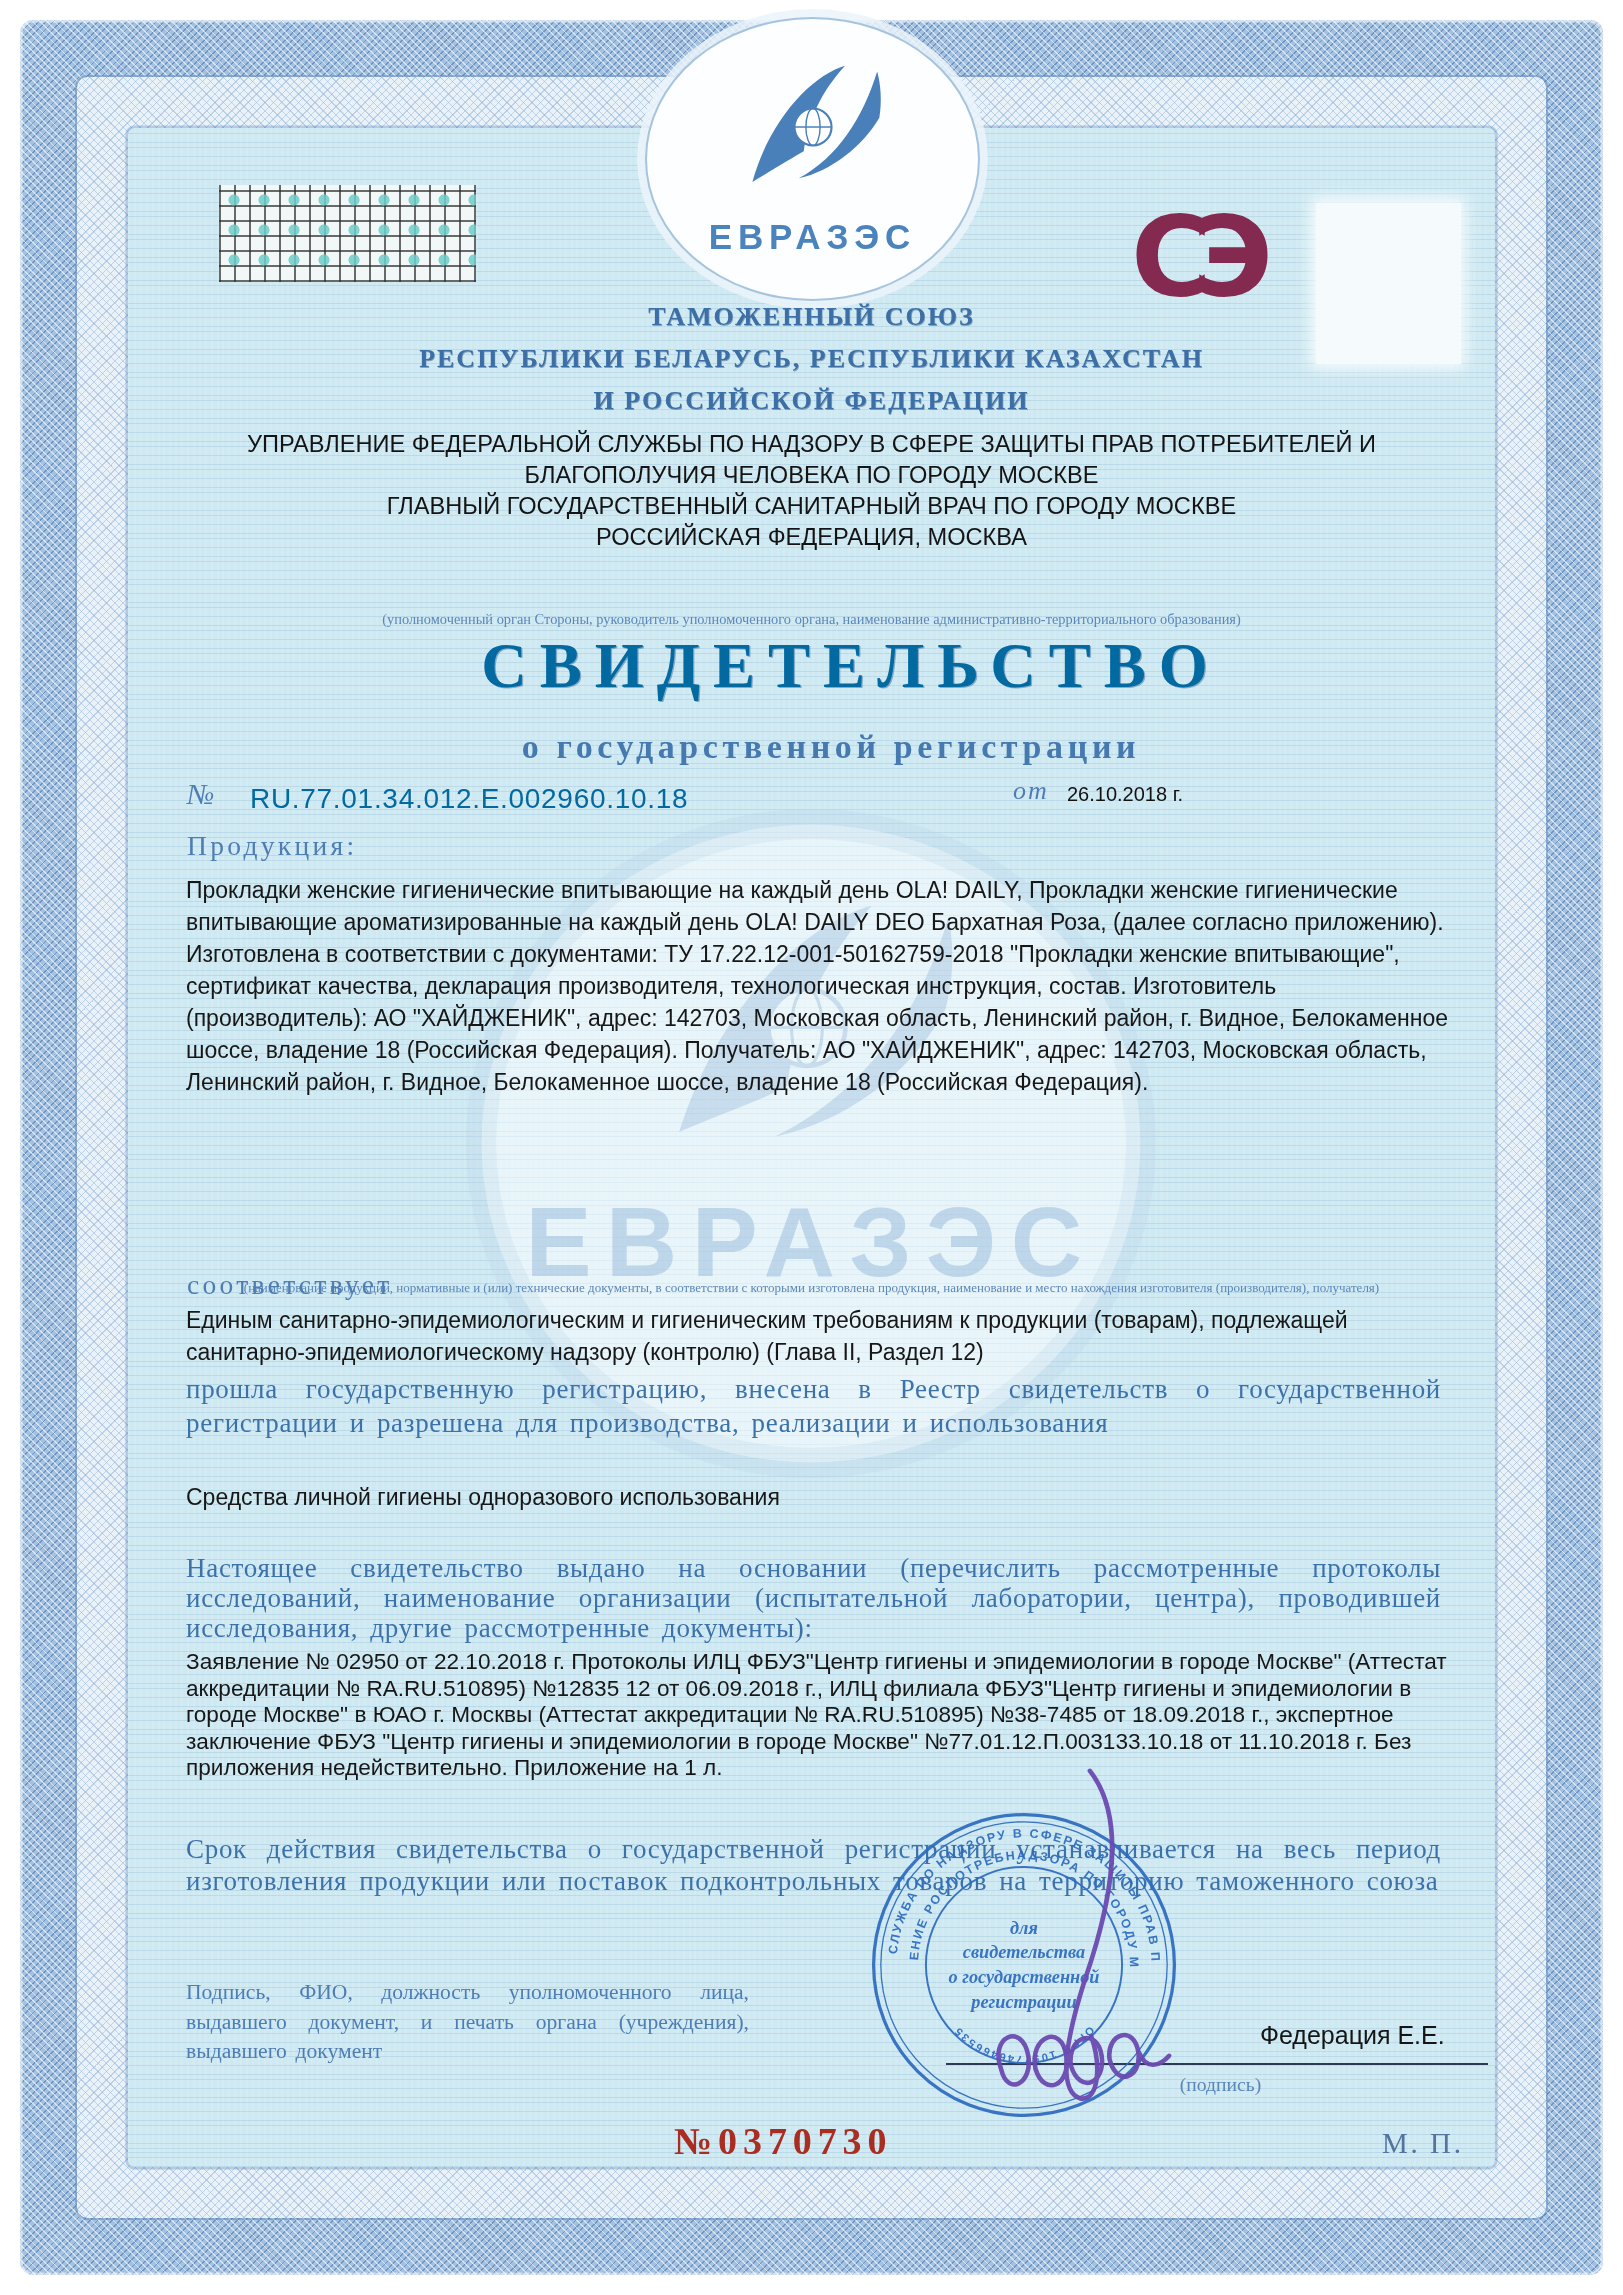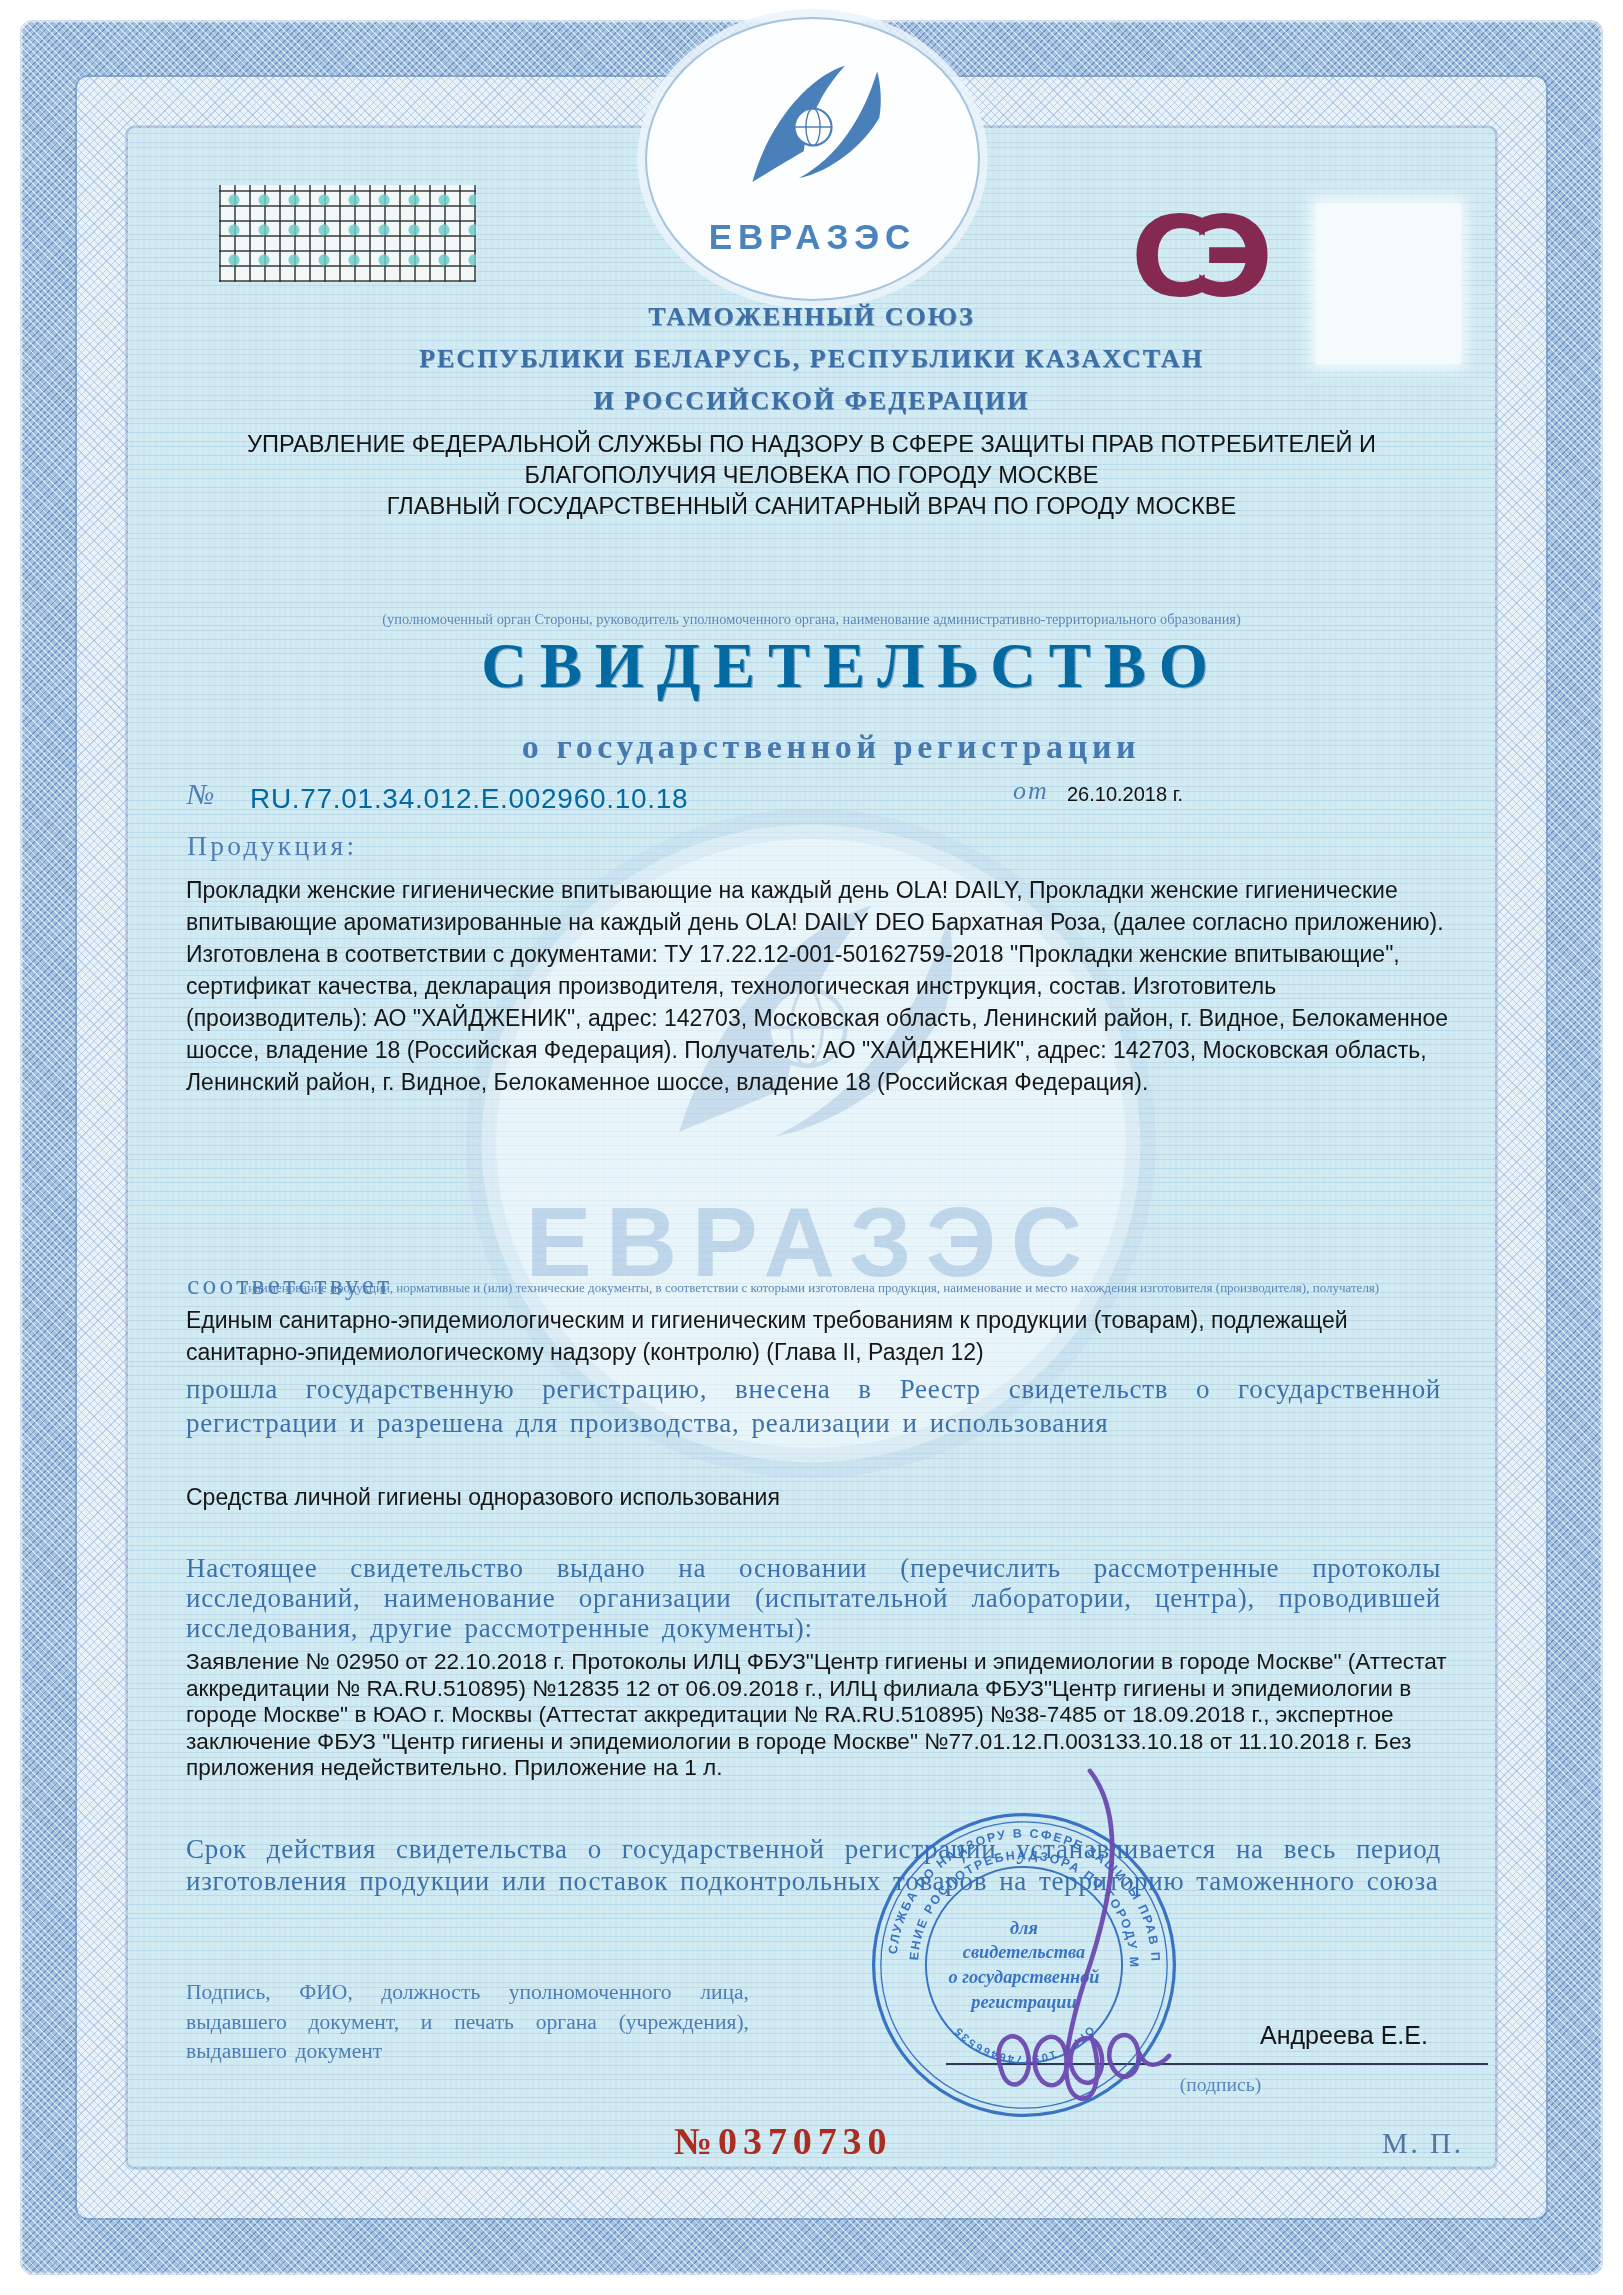--- a/index.html
+++ b/index.html
@@ -149,20 +149,21 @@
   <div class="abs union-block">
     <div>ТАМОЖЕННЫЙ СОЮЗ</div>
     <div>РЕСПУБЛИКИ БЕЛАРУСЬ, РЕСПУБЛИКИ КАЗАХСТАН</div>
     <div>И РОССИЙСКОЙ ФЕДЕРАЦИИ</div>
   </div>
 
   <div class="abs authority-block">
     <div>УПРАВЛЕНИЕ ФЕДЕРАЛЬНОЙ СЛУЖБЫ ПО НАДЗОРУ В СФЕРЕ ЗАЩИТЫ ПРАВ ПОТРЕБИТЕЛЕЙ И</div>
     <div>БЛАГОПОЛУЧИЯ ЧЕЛОВЕКА ПО ГОРОДУ МОСКВЕ</div>
     <div>ГЛАВНЫЙ ГОСУДАРСТВЕННЫЙ САНИТАРНЫЙ ВРАЧ ПО ГОРОДУ МОСКВЕ</div>
+    <div>РОССИЙСКАЯ ФЕДЕРАЦИЯ, МОСКВА</div>
   </div>
   <div class="abs caption-sm cap1">(уполномоченный орган Стороны, руководитель уполномоченного органа, наименование административно-территориального образования)</div>
 
   <div class="abs doc-title">СВИДЕТЕЛЬСТВО</div>
   <div class="abs doc-subtitle">о государственной регистрации</div>
 
   <div class="abs blue-serif num-label">№</div>
   <div class="abs num-value">RU.77.01.34.012.Е.002960.10.18</div>
   <div class="abs blue-serif date-label">от</div>
   <div class="abs date-value">26.10.2018 г.</div>
@@ -176,21 +177,21 @@
 
   <div class="abs blue-body t-passed">прошла государственную регистрацию, внесена в Реестр свидетельств о государственной регистрации и разрешена для производства, реализации и использования</div>
   <div class="abs blue-body t-basis">Настоящее свидетельство выдано на основании (перечислить рассмотренные протоколы исследований, наименование организации (испытательной лаборатории, центра), проводившей исследования, другие рассмотренные документы):</div>
 
   <div class="abs black-body t-means">Средства личной гигиены одноразового использования</div>
   <div class="abs black-body t-docs">Заявление № 02950 от 22.10.2018 г. Протоколы ИЛЦ ФБУЗ"Центр гигиены и эпидемиологии в городе Москве" (Аттестат аккредитации № RA.RU.510895) №12835 12 от 06.09.2018 г., ИЛЦ филиала ФБУЗ"Центр гигиены и эпидемиологии в городе Москве" в ЮАО г. Москвы (Аттестат аккредитации № RA.RU.510895) №38-7485 от 18.09.2018 г., экспертное заключение ФБУЗ "Центр гигиены и эпидемиологии в городе Москве" №77.01.12.П.003133.10.18 от 11.10.2018 г. Без приложения недействительно. Приложение на 1 л.</div>
 
   <div class="abs blue-body t-validity">Срок действия свидетельства о государственной регистрации устанавливается на весь период изготовления продукции или поставок подконтрольных товаров на территорию таможенного союза</div>
 
   <div class="abs blue-serif t-signcap">Подпись, ФИО, должность уполномоченного лица, выдавшего документ, и печать органа (учреждения), выдавшего документ</div>
-  <div class="abs t-name">Андреева Е.Е.</div>
+  <div class="abs t-name">Федерация Е.Е.</div>
   <div class="abs sign-line"></div>
   <div class="abs t-podpis">(подпись)</div>
   <div class="abs t-blank">№0370730</div>
   <div class="abs t-mp">М. П.</div>
 
   <svg class="abs stamp" width="340" height="340" viewBox="0 0 520 520">
     <defs>
       <path id="arcOutTop" d="M 65 260 A 195 195 0 0 1 455 260"></path>
       <path id="arcInTop" d="M 98 260 A 162 162 0 0 1 422 260"></path>
       <path id="arcOgrn" d="M 390 290 A 132 132 0 0 1 130 290"></path>

